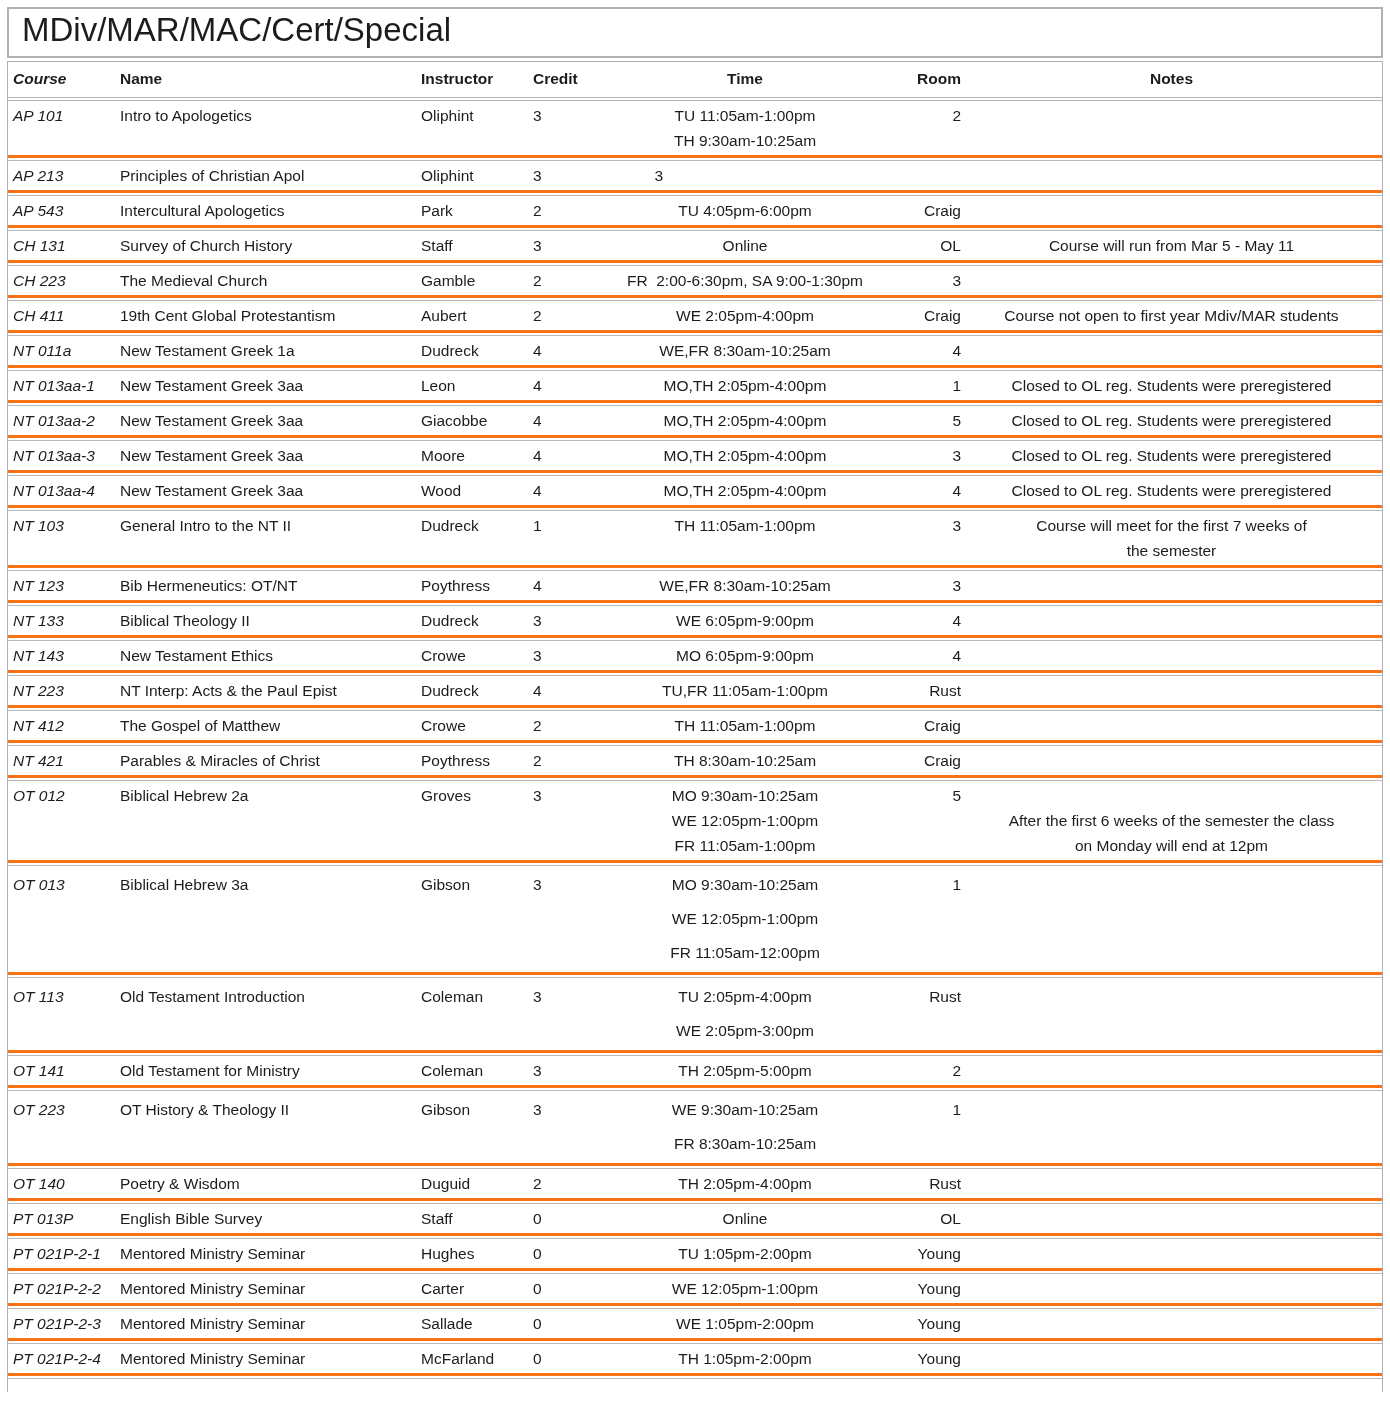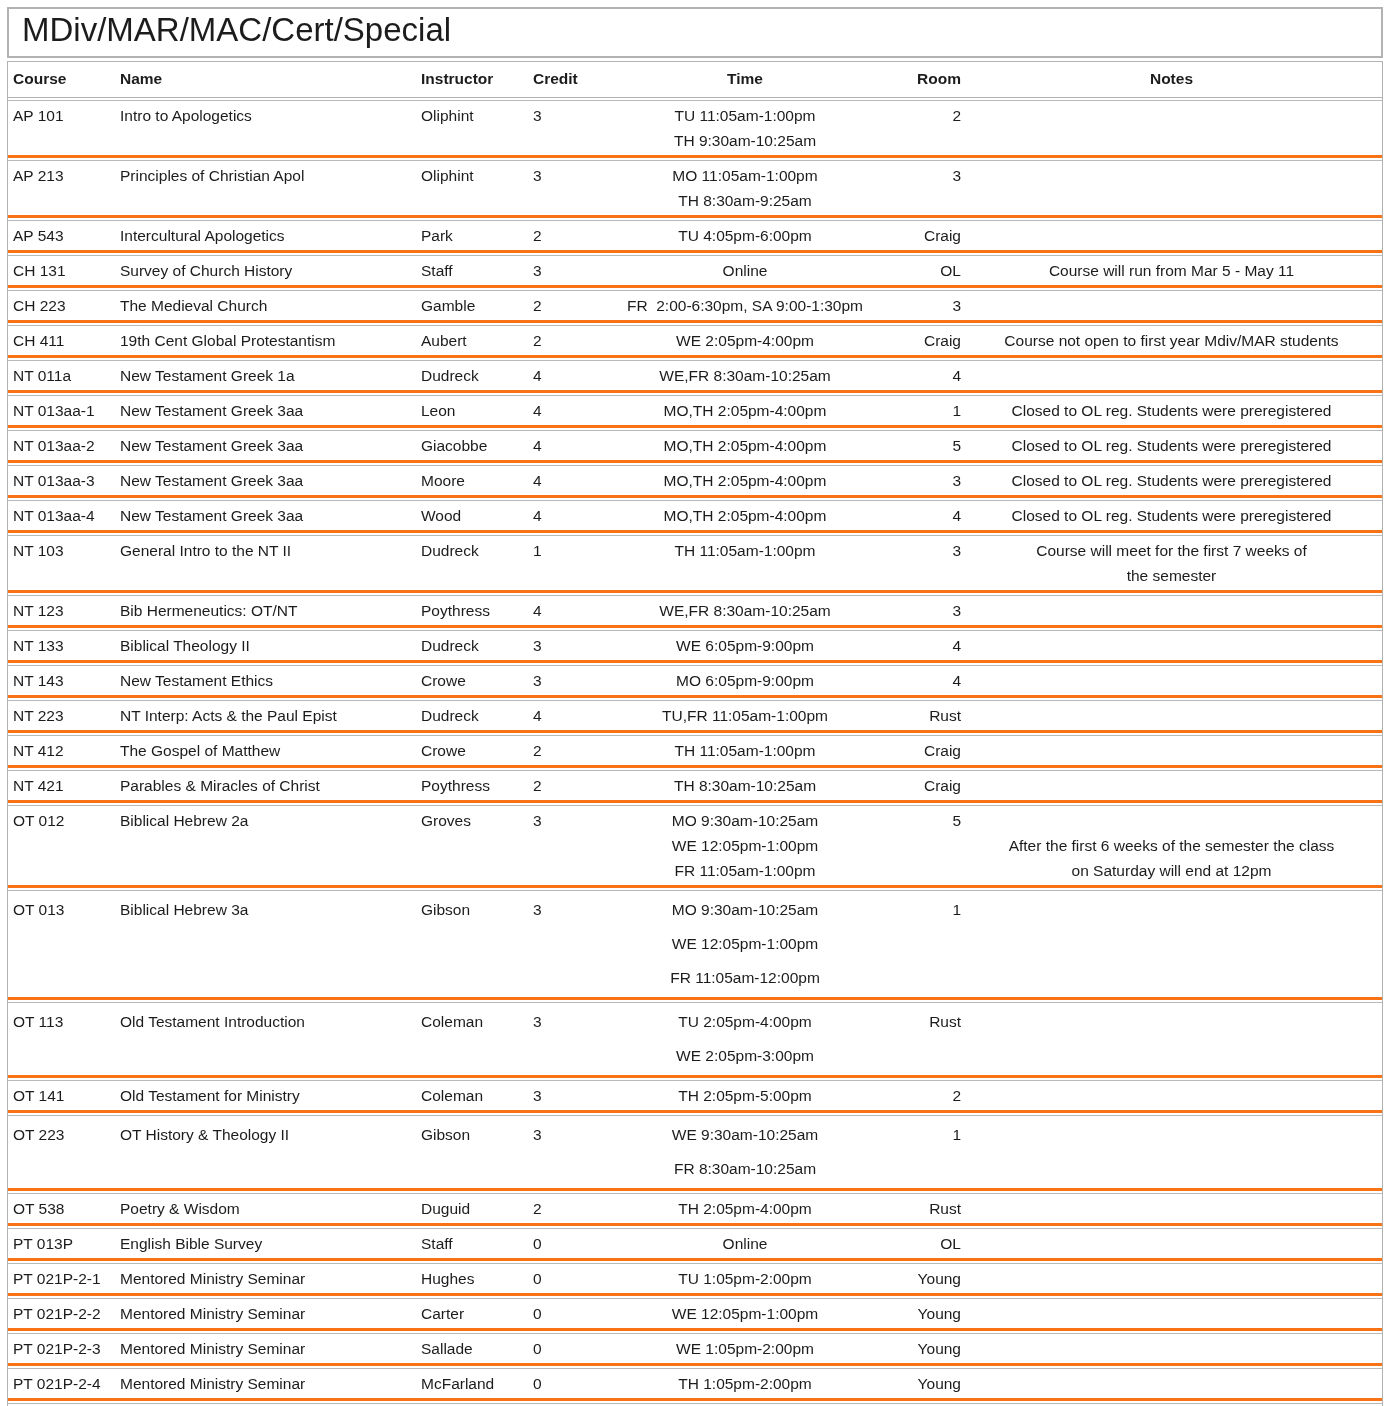--- a/index.html
+++ b/index.html
@@ -42,21 +42,21 @@
     border-top: 1px solid #b9b9b9;
     border-bottom: 3px solid #f97316;
     margin-bottom: 2px;
     padding: 2px 0 2px 0;
     min-height: 31px;
     line-height: 25px;
   }
   .row.wide-lines { line-height: 34px; }
 
   .cell, .hcell { flex-shrink: 0; }
-  .c-course { width: 112px; padding-left: 5px; }
+  .c-course { width: 112px; padding-left: 5px; font-style: italic; }
   .c-name   { width: 301px; }
   .c-instr  { width: 112px; }
   .c-credit { width: 63px;  text-align: left; }
   .c-time   { width: 298px; text-align: center; }
   .c-room   { width: 67px;  text-align: right; }
   .c-notes  { flex: 1 1 auto; text-align: center; }
 
   .c-time .line { white-space: pre; }
   .note-offset { padding-top: 25px; }
 
@@ -91,24 +91,20 @@
             <div class="line">TH 9:30am-10:25am</div>
           </div>
           <div class="cell c-room">2</div>
           <div class="cell c-notes"></div>
         </div>
         <div class="row">
           <div class="cell c-course">AP 213</div>
           <div class="cell c-name">Principles of Christian Apol</div>
           <div class="cell c-instr">Oliphint</div>
           <div class="cell c-credit">3</div>
-          <div class="cell c-time">
-            <div class="line">MO 11:05am-1:00pm</div>
-            <div class="line">TH 8:30am-9:25am</div>
-          </div>
           <div class="cell c-room">3</div>
           <div class="cell c-notes"></div>
         </div>
         <div class="row">
           <div class="cell c-course">AP 543</div>
           <div class="cell c-name">Intercultural Apologetics</div>
           <div class="cell c-instr">Park</div>
           <div class="cell c-credit">2</div>
           <div class="cell c-time">
             <div class="line">TU 4:05pm-6:00pm</div>
@@ -301,21 +297,21 @@
           <div class="cell c-instr">Groves</div>
           <div class="cell c-credit">3</div>
           <div class="cell c-time">
             <div class="line">MO 9:30am-10:25am</div>
             <div class="line">WE 12:05pm-1:00pm</div>
             <div class="line">FR 11:05am-1:00pm</div>
           </div>
           <div class="cell c-room">5</div>
           <div class="cell c-notes note-offset">
             <div class="line">After the first 6 weeks of the semester the class</div>
-            <div class="line">on Saturday will end at 12pm</div>
+            <div class="line">on Monday will end at 12pm</div>
           </div>
         </div>
         <div class="row wide-lines">
           <div class="cell c-course">OT 013</div>
           <div class="cell c-name">Biblical Hebrew 3a</div>
           <div class="cell c-instr">Gibson</div>
           <div class="cell c-credit">3</div>
           <div class="cell c-time">
             <div class="line">MO 9:30am-10:25am</div>
             <div class="line">WE 12:05pm-1:00pm</div>
@@ -353,21 +349,21 @@
           <div class="cell c-instr">Gibson</div>
           <div class="cell c-credit">3</div>
           <div class="cell c-time">
             <div class="line">WE 9:30am-10:25am</div>
             <div class="line">FR 8:30am-10:25am</div>
           </div>
           <div class="cell c-room">1</div>
           <div class="cell c-notes"></div>
         </div>
         <div class="row">
-          <div class="cell c-course">OT 538</div>
+          <div class="cell c-course">OT 140</div>
           <div class="cell c-name">Poetry &amp; Wisdom</div>
           <div class="cell c-instr">Duguid</div>
           <div class="cell c-credit">2</div>
           <div class="cell c-time">
             <div class="line">TH 2:05pm-4:00pm</div>
           </div>
           <div class="cell c-room">Rust</div>
           <div class="cell c-notes"></div>
         </div>
         <div class="row">

